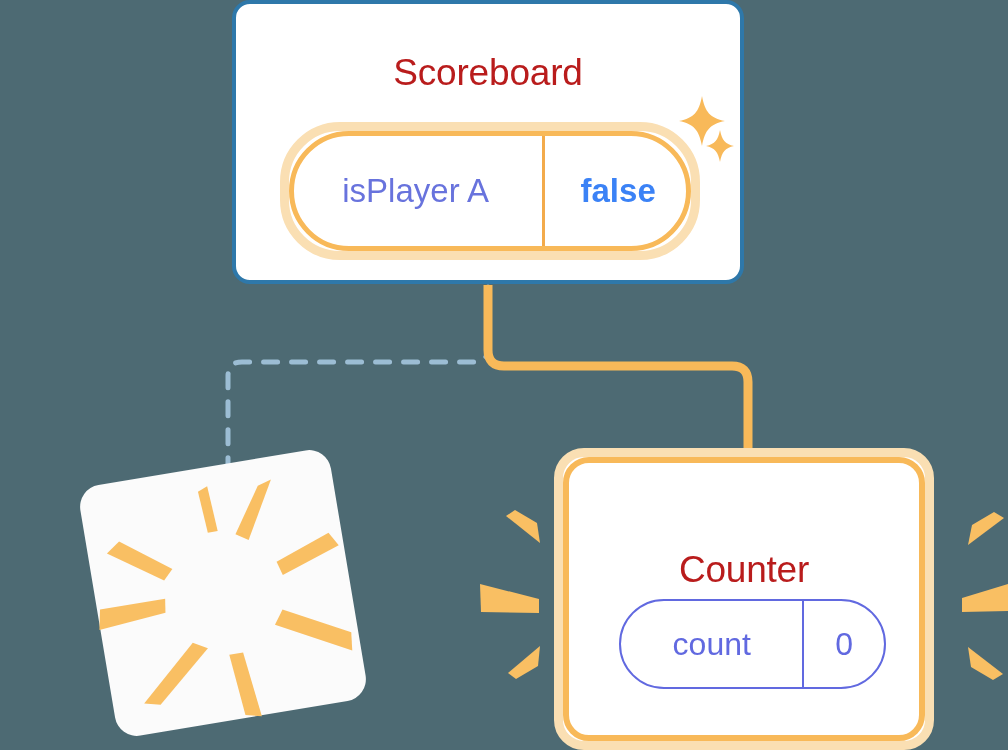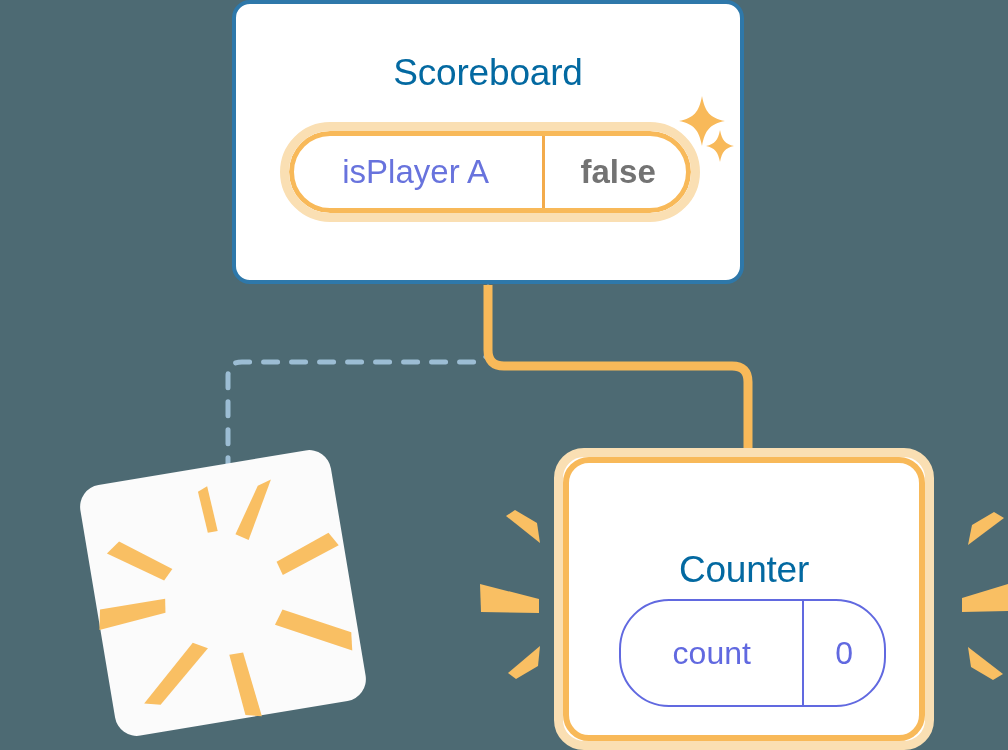--- a/index.html
+++ b/index.html
@@ -33,35 +33,35 @@
     width: 512px;
     height: 284px;
     background: #ffffff;
     border: 4px solid #2e78aa;
     border-radius: 18px;
     box-sizing: border-box;
     z-index: 4;
   }
   .card-title {
     text-align: center;
-    color: #0369a1;
+    color: #b91c1c;
     font-size: 37px;
     font-weight: 400;
     letter-spacing: -0.2px;
     line-height: 1;
   }
   .card-scoreboard .card-title { margin-top: 50px; }
 
   
   .pill-highlight {
     position: absolute;
     left: 44px;
     top: 118px;
     width: 420px;
-    height: 100px;
+    height: 138px;
     box-sizing: border-box;
     border: 9px solid #fadfb3;
     border-radius: 60px;
     background: #ffffff;
     display: flex;
     align-items: stretch;
     overflow: hidden;
   }
   .pill-highlight .pill-inner {
     position: absolute;
@@ -89,21 +89,21 @@
   .pill-divider-orange {
     width: 3px;
     background: #f3ab4b;
     margin: 0;
   }
   .pill-val {
     flex: 1;
     display: flex;
     align-items: center;
     justify-content: center;
-    color: #737373;
+    color: #3b82f6;
     font-size: 33px;
     font-weight: 700;
   }
 
   
   .card-counter {
     position: absolute;
     left: 554px;
     top: 448px;
     width: 380px;
@@ -123,21 +123,21 @@
     pointer-events: none;
   }
   .card-counter .card-title { margin-top: 94px; }
 
   
   .pill-plain {
     position: absolute;
     left: 56px;
     top: 142px;
     width: 267px;
-    height: 108px;
+    height: 90px;
     box-sizing: border-box;
     border: 2px solid #6169e0;
     border-radius: 50px;
     background: #ffffff;
     display: flex;
     align-items: stretch;
     overflow: hidden;
   }
   .pill-plain .pill-key {
     flex: 0 0 69%;

